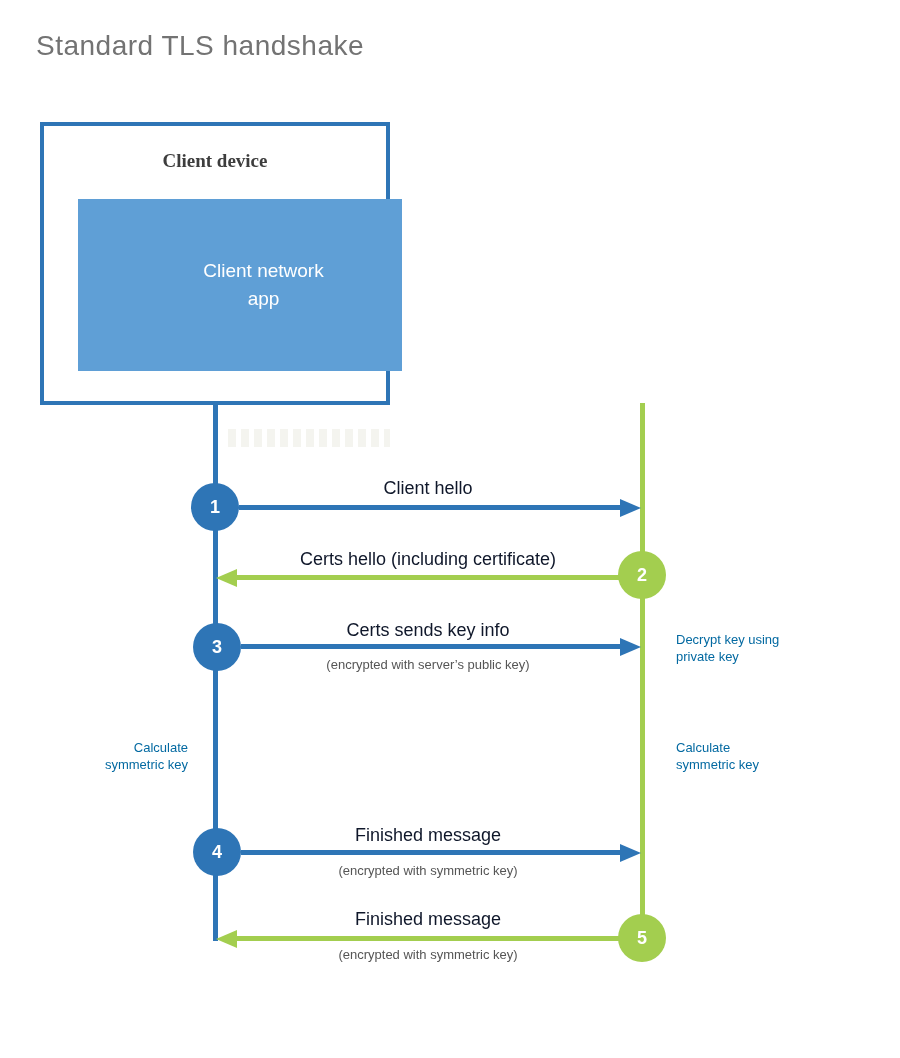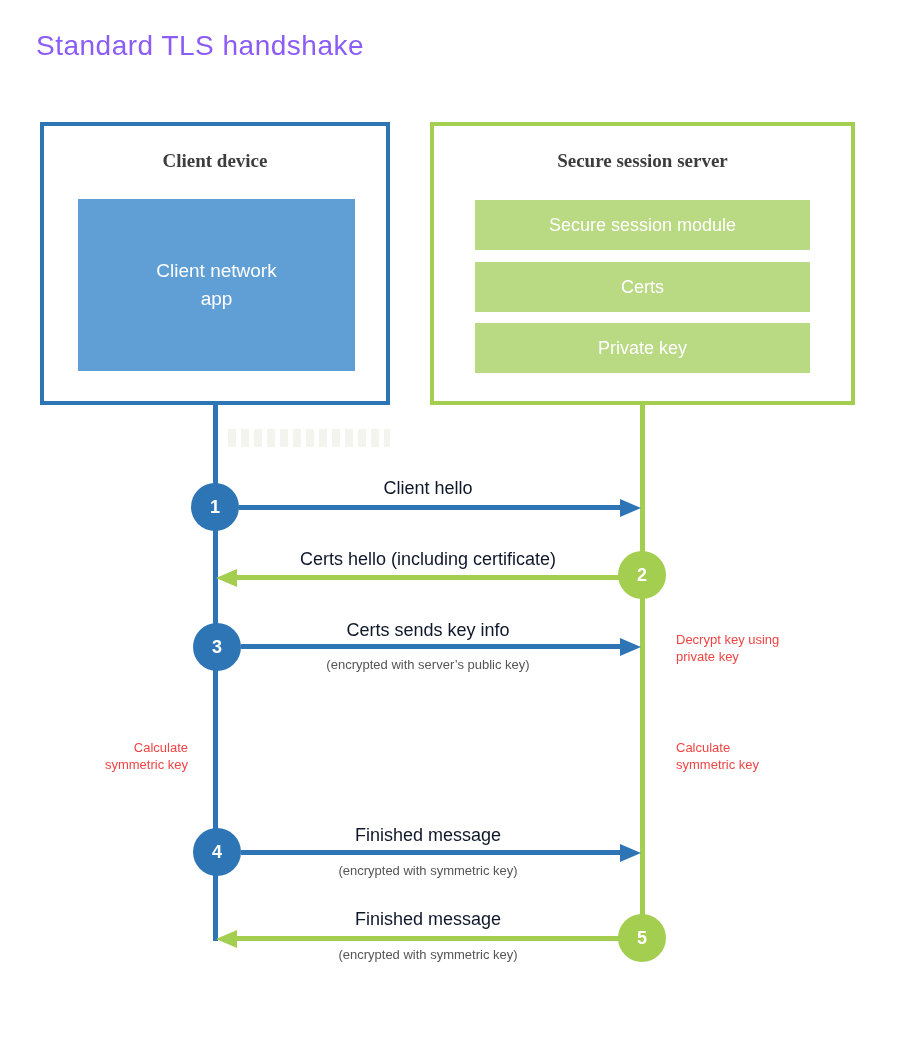--- a/index.html
+++ b/index.html
@@ -1,30 +1,30 @@
 <!DOCTYPE html>
 <html><head>
 <meta charset="utf-8">
 <style>
   html,body{margin:0;padding:0;background:#ffffff;}
   body{font-family:"Liberation Sans","DejaVu Sans",sans-serif;}
   .canvas{position:relative;width:900px;height:1058px;background:#ffffff;overflow:hidden;}
 
   .page-title{position:absolute;left:36px;top:30px;font-size:28px;font-weight:300;
-    color:#8b5cf6;letter-spacing:0.5px;}
+    color:#737373;letter-spacing:0.5px;}
 
   
   .actor-box{position:absolute;top:122px;height:275px;background:#ffffff;box-sizing:content-box;}
   .client-box{left:40px;width:342px;border:4px solid #2e75b6;}
   .server-box{left:430px;width:417px;border:4px solid #a3ce4f;}
   .actor-title{position:absolute;top:24px;left:0;width:100%;text-align:center;
     font-size:19px;font-weight:700;color:#3d3d3d;font-family:Liberation Serif, serif;}
   .client-app{position:absolute;left:34px;top:73px;width:277px;height:172px;background:#5f9fd6;
     display:flex;align-items:center;justify-content:center;text-align:center;
-    color:#ffffff;font-size:19px;line-height:1.45;white-space:pre-line;}
+    color:#ffffff;font-size:19px;line-height:1.45;white-space:pre-line;padding-left:47px;}
   .server-bar{position:absolute;left:41px;width:335px;height:50px;background:#b9d983;
     display:flex;align-items:center;justify-content:center;color:#ffffff;font-size:18px;}
   .bar-1{top:74px;} .bar-2{top:136px;} .bar-3{top:197px;}
 
   
   .lifeline{position:absolute;width:5px;z-index:1;}
   .lifeline-client{left:213px;top:403px;height:538px;background:#2e75b6;}
   .lifeline-server{left:640px;top:403px;height:535px;background:#a3ce4f;}
 
   
@@ -44,43 +44,37 @@
   .head-right-blue{border-left:21px solid #2e75b6;}
   .head-left-green{border-right:21px solid #a3ce4f;}
 
   
   .msg-label{position:absolute;left:238px;width:380px;text-align:center;
     font-size:18px;color:#0f172a;}
   .msg-sublabel{position:absolute;left:238px;width:380px;text-align:center;
     font-size:13px;color:#555555;}
 
   
-  .note{position:absolute;font-size:13px;line-height:17px;color:#ef4444;white-space:pre-line;}
+  .note{position:absolute;font-size:13px;line-height:17px;color:#0369a1;white-space:pre-line;}
   .note-right{left:676px;width:140px;text-align:left;}
   .note-left{left:78px;width:110px;text-align:right;}
 </style>
 </head>
 <body>
 
 <div class="canvas">
 
   <div class="page-title">Standard TLS handshake</div>
 
   <div class="actor-box client-box">
     <div class="actor-title">Client device</div>
     <div class="client-app">Client network
 app</div>
   </div>
 
-  <div class="actor-box server-box">
-    <div class="actor-title">Secure session server</div>
-    <div class="server-bar bar-1">Secure session module</div>
-    <div class="server-bar bar-2">Certs</div>
-    <div class="server-bar bar-3">Private key</div>
-  </div>
 
   <div class="lifeline lifeline-client"></div>
   <div class="lifeline lifeline-server"></div>
   <div class="ghost"></div>
 
   <div class="msg-label" style="top:478px;">Client hello</div>
   <div class="shaft shaft-blue" style="left:239px;top:505px;width:382px;"></div>
   <div class="head head-right-blue" style="left:620px;top:499px;"></div>
   <div class="step-circle circle-blue" style="left:191px;top:483px;">1</div>
 

